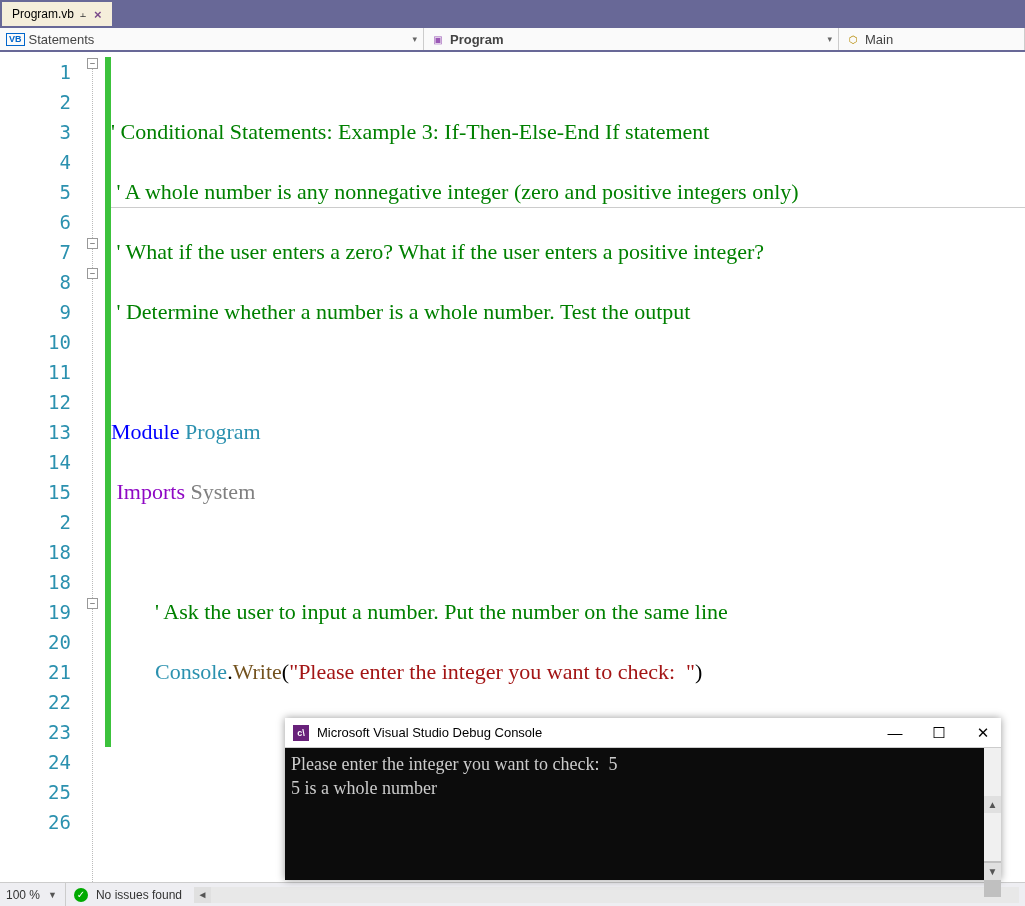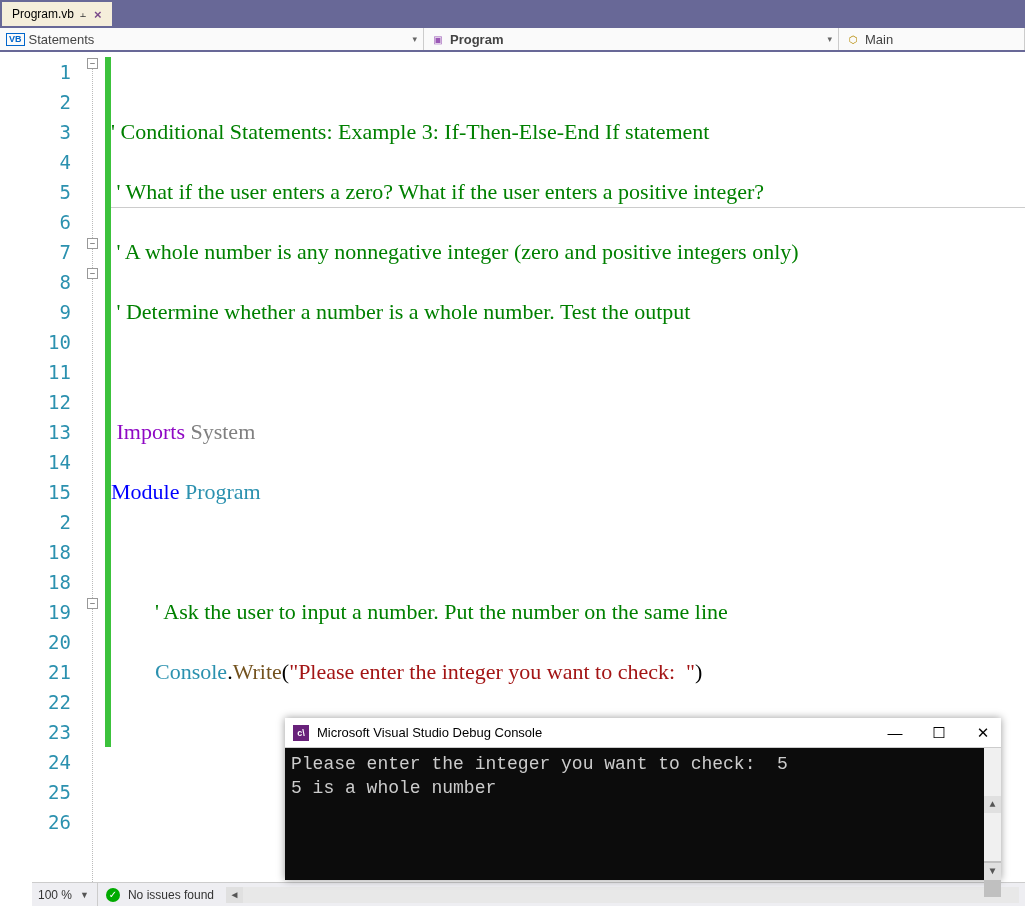--- a/index.html
+++ b/index.html
@@ -11,20 +11,21 @@
   height: 906px;
   overflow: hidden;
   position: relative;
 }
 .window {
   background: #fff;
   width: 100%;
   height: 100%;
   display: flex;
   flex-direction: column;
+  border-radius: 19px;
 }
 .tab-bar {
   background: #686897;
   height: 26px;
   display: flex;
   align-items: flex-end;
   padding-left: 2px;
 }
 .tab {
   background: #f5eedb;
@@ -152,21 +153,20 @@
 .status-bar {
   height: 24px;
   background: #eeeef2;
   border-top: 1px solid #ccc;
   display: flex;
   align-items: center;
   font-size: 12px;
   color: #333;
   gap: 8px;
   padding: 0 6px;
-  margin-left: 32px;
 }
 .status-bar .zoom-dd {font-size:9px; color:#555;}
 .ok-dot {
   width:14px; height:14px; border-radius:50%;
   background:#0a0; color:#fff; display:inline-flex;
   align-items:center; justify-content:center; font-size:10px;
 }
 .status-sep{ width:1px; height:100%; background:#ccc;}
 .hscroll-track{
   flex:1; height:16px; background:#e8e8e8; position:relative; margin-left:4px;
@@ -202,21 +202,21 @@
   color:#fff; font-size:9px; font-weight:bold;
   display:flex; align-items:center; justify-content:center;
 }
 .console-title-text { font-size:13px; color:#000; }
 .console-ctrls { margin-left:auto; display:flex; gap:24px; font-size:15px; color:#000;}
 .console-ctrls span{ width:20px; text-align:center;}
 .console-body {
   flex:1;
   background:#0c0c0c;
   color:#ccc;
-  font-family: Liberation Mono, monospace;
+  font-family: Liberation Serif, serif;
   font-size: 18px;
   line-height: 24px;
   padding: 4px 6px;
   white-space: pre;
   position:relative;
 }
 .console-vscroll{
   position:absolute; right:0; top:0; bottom:0; width:17px; background:#f0f0f0;
 }
 .console-vscroll .up,.console-vscroll .dn{
@@ -291,26 +291,26 @@
       <div class="fold-line"></div>
       <div class="fold-box" style="top:6px;">−</div>
       <div class="fold-box" style="top:186px;">−</div>
       <div class="fold-box" style="top:216px;">−</div>
       <div class="fold-box" style="top:546px;">−</div>
     </div>
     <div class="change-bar"></div>
     <div class="code">
 <div class="hr-line"></div>
 <span class="ln"><span class="c-comment">' Conditional Statements: Example 3: If-Then-Else-End If statement</span></span>
+<span class="ln"> <span class="c-comment">' A whole number is any nonnegative integer (zero and positive integers only)</span></span>
 <span class="ln"> <span class="c-comment">' What if the user enters a zero? What if the user enters a positive integer?</span></span>
-<span class="ln"> <span class="c-comment">' A whole number is any nonnegative integer (zero and positive integers only)</span></span>
 <span class="ln"> <span class="c-comment">' Determine whether a number is a whole number. Test the output</span></span>
 <span class="ln"></span>
+<span class="ln"><span class="c-keyword">Module</span><span class="c-type"> Program</span></span>
 <span class="ln"> <span class="c-purple">Imports</span><span class="c-gray"> System</span></span>
-<span class="ln"><span class="c-keyword">Module</span><span class="c-type"> Program</span></span>
 <span class="ln"></span>
 <span class="ln">        <span class="c-comment">' Ask the user to input a number. Put the number on the same line</span></span>
 <span class="ln">        <span class="c-type">Console</span><span class="c-black">.</span><span class="c-method">Write</span><span class="c-black">(</span><span class="c-string">"Please enter the integer you want to check:  "</span><span class="c-black">)</span></span>
 
 
 
 
 
 
 

